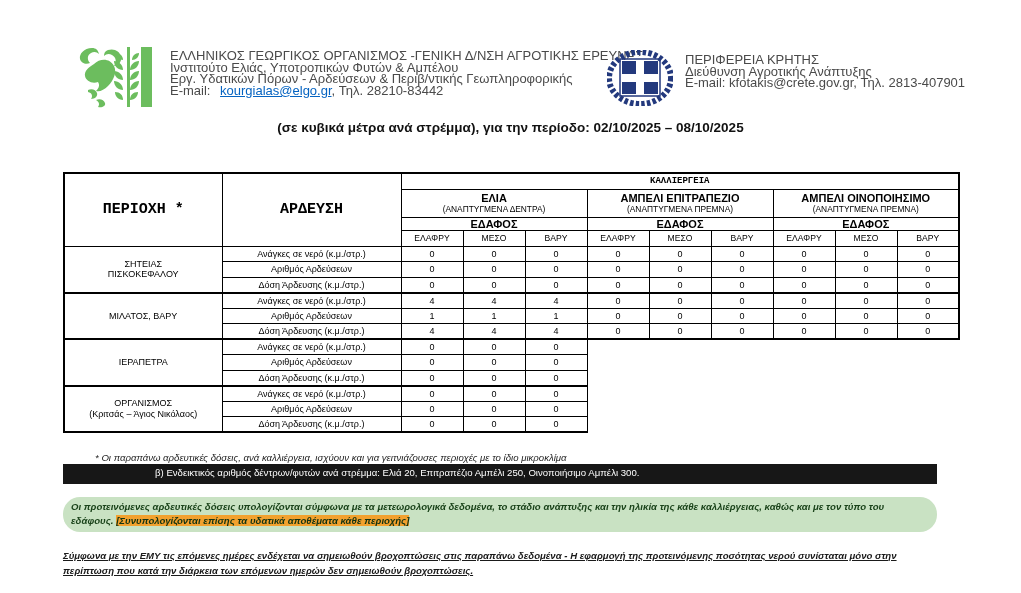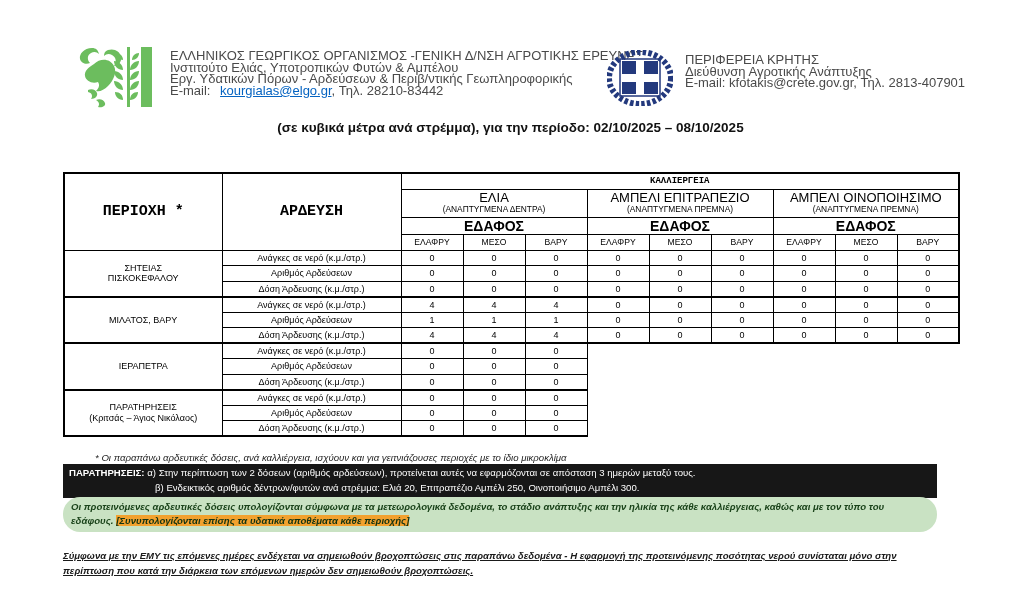--- a/index.html
+++ b/index.html
@@ -22,23 +22,23 @@
   #table-wrap { position:absolute; left:63px; top:172px; }
   table.data-table { border-collapse:collapse; table-layout:fixed; width:895px; font-size:9px; }
   .data-table th, .data-table td { border:1px solid #000; text-align:center; vertical-align:middle; overflow:hidden; }
   .data-table thead th { font-weight:bold; }
   .outer-top { border-top:2px solid #000 !important;font-family:Liberation Mono, monospace; }
   .outer-left { border-left:2px solid #000 !important; }
   .outer-right { border-right:2px solid #000 !important; }
   .group-bottom { border-bottom:2px solid #000 !important; }
   .crops-h { height:16px; font-size:9px; }
   .crop-h { height:28px; }
-  .crop-name { font-weight:normal; font-size:13px; line-height:12px; }
+  .crop-name { font-weight:bold; font-size:11px; line-height:12px; }
   .crop-sub { font-weight:normal; font-size:8.4px; line-height:11px; }
-  .soil-h { height:13px; font-size:14px;margin-top:21px; }
+  .soil-h { height:13px; font-size:11px;margin-top:21px; }
   .soil-type-h { height:16px; font-weight:normal !important; font-size:8.6px; }
   .region-h, .irrigation-h { font-size:15px; }
   .data-table tbody td { height:15.5px; font-size:9px; }
   .region-cell { font-size:9px; line-height:10.5px;margin-left:20px; }
   .label-cell { font-size:9px; }
   .empty-cell { border:none !important; background:#fff; }
 
   
   #footnote { position:absolute; left:95px; top:452px; font-style:italic; font-size:9.6px; color:#222; }
   #remarks { position:absolute; left:63px; top:464px; width:874px; background:#171717;
@@ -274,21 +274,21 @@
             <td class="value-cell group-bottom">0</td>
             <td class="empty-cell"></td>
             <td class="empty-cell"></td>
             <td class="empty-cell"></td>
             <td class="empty-cell"></td>
             <td class="empty-cell"></td>
             <td class="empty-cell"></td>
           </tr>
           <tr>
             <td rowspan="3" class="region-cell outer-left group-bottom">
-              <div>ΠΑΡΑΤΗΡΗΣΕΙΣ</div>
+              <div>ΟΡΓΑΝΙΣΜΟΣ</div>
               <div>(Κριτσάς – Άγιος Νικόλαος)</div>
             </td>
             <td class="label-cell">Ανάγκες σε νερό (κ.μ./στρ.)</td>
             <td class="value-cell">0</td>
             <td class="value-cell">0</td>
             <td class="value-cell">0</td>
             <td class="empty-cell"></td>
             <td class="empty-cell"></td>
             <td class="empty-cell"></td>
             <td class="empty-cell"></td>
@@ -319,21 +319,20 @@
             <td class="empty-cell"></td>
             <td class="empty-cell"></td>
           </tr>
         </tbody>
     </table>
   </div>
 
   <div id="footnote">* Οι παραπάνω αρδευτικές δόσεις, ανά καλλιέργεια, ισχύουν και για γειτνιάζουσες περιοχές με το ίδιο μικροκλίμα</div>
 
   <div id="remarks">
-    <div><span class="remark-label">ΠΑΡΑΤΗΡΗΣΕΙΣ:</span> <span>α) Στην περίπτωση των 2 δόσεων (αριθμός αρδεύσεων), προτείνεται αυτές να εφαρμόζονται σε απόσταση 3 ημερών μεταξύ τους.</span></div>
     <div class="remark-indent">β) Ενδεικτικός αριθμός δέντρων/φυτών ανά στρέμμα: Ελιά 20, Επιτραπέζιο Αμπέλι 250, Οινοποιήσιμο Αμπέλι 300.</div>
   </div>
 
   <div id="green-note">
     <span>Οι προτεινόμενες αρδευτικές δόσεις υπολογίζονται σύμφωνα με τα μετεωρολογικά δεδομένα, το στάδιο ανάπτυξης και την ηλικία της κάθε καλλιέργειας, καθώς και με τον τύπο του εδάφους. </span><span class="hl">[Συνυπολογίζονται επίσης τα υδατικά αποθέματα κάθε περιοχής]</span>
   </div>
 
   <div id="weather-note">
     <span>Σύμφωνα με την ΕΜΥ τις επόμενες ημέρες ενδέχεται να σημειωθούν βροχοπτώσεις στις παραπάνω δεδομένα - Η εφαρμογή της προτεινόμενης ποσότητας νερού συνίσταται μόνο στην περίπτωση που κατά την διάρκεια των επόμενων ημερών δεν σημειωθούν βροχοπτώσεις.</span>
   </div>

